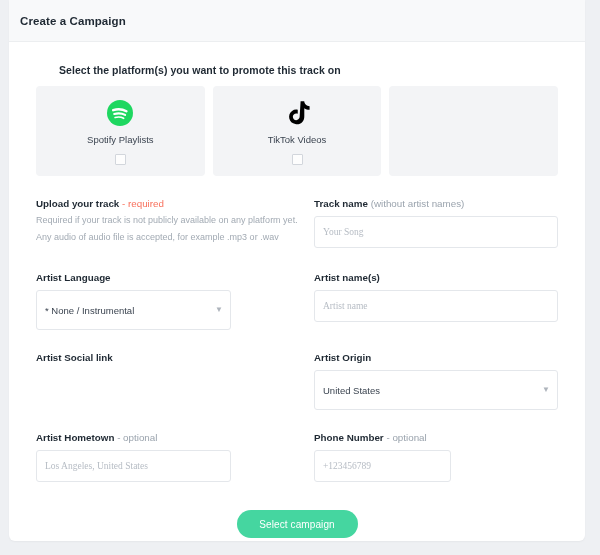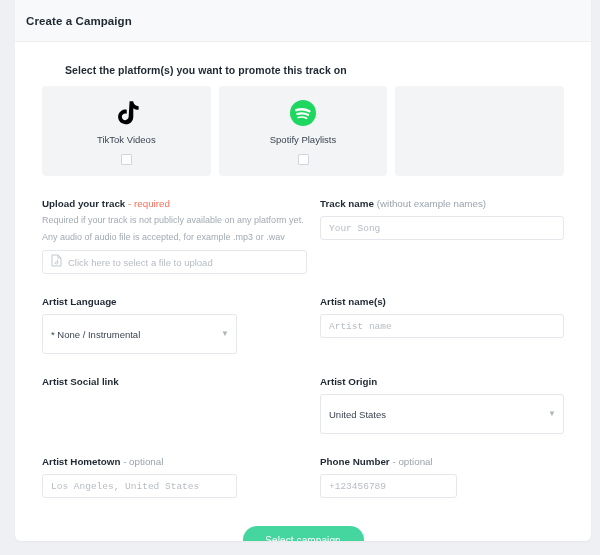--- a/index.html
+++ b/index.html
@@ -8,21 +8,21 @@
   }
   body {
     width: 600px;
     height: 555px;
     background: #eef0f3;
     font-family: "Liberation Sans", sans-serif;
     overflow: hidden;
   }
   #panel {
     position: absolute;
-    left: 15px;
+    left: 9px;
     top: 0px;
     width: 576px;
     height: 541px;
     background: #ffffff;
     border-radius: 0 0 6px 6px;
     box-shadow: 0 1px 2px rgba(0,0,0,0.04);
     overflow: hidden;
   }
   #header {
     height: 42px;
@@ -122,29 +122,29 @@
   }
   .help-text {
     font-size: 9px;
     color: #a2aab3;
     line-height: 14px;
     margin-top: -3px;
     margin-bottom: 6px;
   }
   .text-input {
     width: 100%;
-    height: 24px;
+    height: 32px;
     border: 1px solid #e4e7eb;
     border-radius: 3px;
     background: #fff;
     font-size: 9.5px;
     color: #3b4450;
     padding: 0 8px;
     box-sizing: border-box;
-    font-family: Liberation Mono, monospace;
+    font-family: Liberation Serif, serif;
     outline: none;
   }
   .text-input::placeholder {
     color: #b6bcc4;
   }
   .upload-box {
     width: 265px;
     height: 24px;
     border: 1px solid #e4e7eb;
     border-radius: 3px;
@@ -207,74 +207,63 @@
 
   <div id="header">
     <span id="header-title">Create a Campaign</span>
   </div>
 
   <div id="body">
 
     <div class="section-label">Select the platform(s) you want to promote this track on</div>
 
     <div id="platform-row">
-
-      <div class="platform-card">
-        <span class="platform-icon">
-          <svg width="25" height="27" viewBox="0 0 25 27">
-            <path d="M15.6 1.2h3.6c0.25 2.1 1.35 3.85 3.3 4.5 0.75 0.27 1.4 0.4 2.1 0.43v3.7c-1.95 0.05-3.7-0.5-5.3-1.6v8.0c0 2.15-0.45 3.9-1.75 5.4-1.9 2.2-4.5 3.0-7.2 2.45C7.1 23.45 5.0 21.4 4.3 18.5c-0.7-2.9 0.35-5.95 2.75-7.6 1.8-1.25 3.6-1.5 5.7-1.1v3.85c-0.5-0.15-0.95-0.25-1.5-0.25-1.85 0-3.4 1.5-3.4 3.35 0 1.9 1.5 3.4 3.4 3.4 1.85 0 3.4-1.45 3.4-3.3z" fill="#000"></path>
-          </svg>
-        </span>
-        <span class="platform-name">TikTok Videos</span>
-        <span class="platform-check"></span>
-      </div>
 
       <div class="platform-card">
         <span class="platform-icon">
           <svg width="26" height="26" viewBox="0 0 26 26">
             <circle cx="13" cy="13" r="13" fill="#1ed760"></circle>
             <path d="M6.2 10.1c4.2-1.25 9.3-1 13.2 1.15" stroke="#fff" stroke-width="2.5" fill="none" stroke-linecap="round"></path>
             <path d="M7.2 14.0c3.5-1.0 7.7-0.8 10.9 0.95" stroke="#fff" stroke-width="2.1" fill="none" stroke-linecap="round"></path>
             <path d="M8.1 17.5c2.8-0.8 6.0-0.6 8.5 0.75" stroke="#fff" stroke-width="1.7" fill="none" stroke-linecap="round"></path>
           </svg>
         </span>
         <span class="platform-name">Spotify Playlists</span>
         <span class="platform-check"></span>
       </div>
 
+      <div class="platform-card">
+        <span class="platform-icon">
+          <svg width="25" height="27" viewBox="0 0 25 27">
+            <path d="M15.6 1.2h3.6c0.25 2.1 1.35 3.85 3.3 4.5 0.75 0.27 1.4 0.4 2.1 0.43v3.7c-1.95 0.05-3.7-0.5-5.3-1.6v8.0c0 2.15-0.45 3.9-1.75 5.4-1.9 2.2-4.5 3.0-7.2 2.45C7.1 23.45 5.0 21.4 4.3 18.5c-0.7-2.9 0.35-5.95 2.75-7.6 1.8-1.25 3.6-1.5 5.7-1.1v3.85c-0.5-0.15-0.95-0.25-1.5-0.25-1.85 0-3.4 1.5-3.4 3.35 0 1.9 1.5 3.4 3.4 3.4 1.85 0 3.4-1.45 3.4-3.3z" fill="#000"></path>
+          </svg>
+        </span>
+        <span class="platform-name">TikTok Videos</span>
+        <span class="platform-check"></span>
+      </div>
+
       <div class="platform-card empty"></div>
 
     </div>
 
     <div id="fields">
 
       <div class="col-left">
         <div class="field-label">
           <span>Upload your track</span>
           <span class="label-required">- required</span>
         </div>
         <div class="help-text">Required if your track is not publicly available on any platform yet.</div>
         <div class="help-text">Any audio of audio file is accepted, for example .mp3 or .wav</div>
-        <div class="upload-box">
-          <span>
-            <svg width="11" height="13" viewBox="0 0 11 13">
-              <path d="M1 1h6l3 3v8H1z" fill="none" stroke="#c2c8cf" stroke-width="1"></path>
-              <path d="M7 1v3h3" fill="none" stroke="#c2c8cf" stroke-width="1"></path>
-              <path d="M6.6 5.6v3.2" stroke="#c2c8cf" stroke-width="0.9" fill="none"></path>
-              <circle cx="5.4" cy="9.0" r="1.2" fill="none" stroke="#c2c8cf" stroke-width="0.9"></circle>
-            </svg>
-          </span>
-          <span class="upload-text">Click here to select a file to upload</span>
-        </div>
       </div>
 
       <div class="col-right">
         <div class="field-label">
           <span>Track name</span>
-          <span class="label-muted">(without example names)</span>
+          <span class="label-muted">(without artist names)</span>
         </div>
         <input class="text-input" type="text" placeholder="Your Song" style="">
       </div>
 
       <div class="row-gap"></div>
 
       <div class="col-left">
         <div class="field-label">Artist Language</div>
         <div class="select-box" style="width:195px;">
           <span class="select-value">* None / Instrumental</span>

